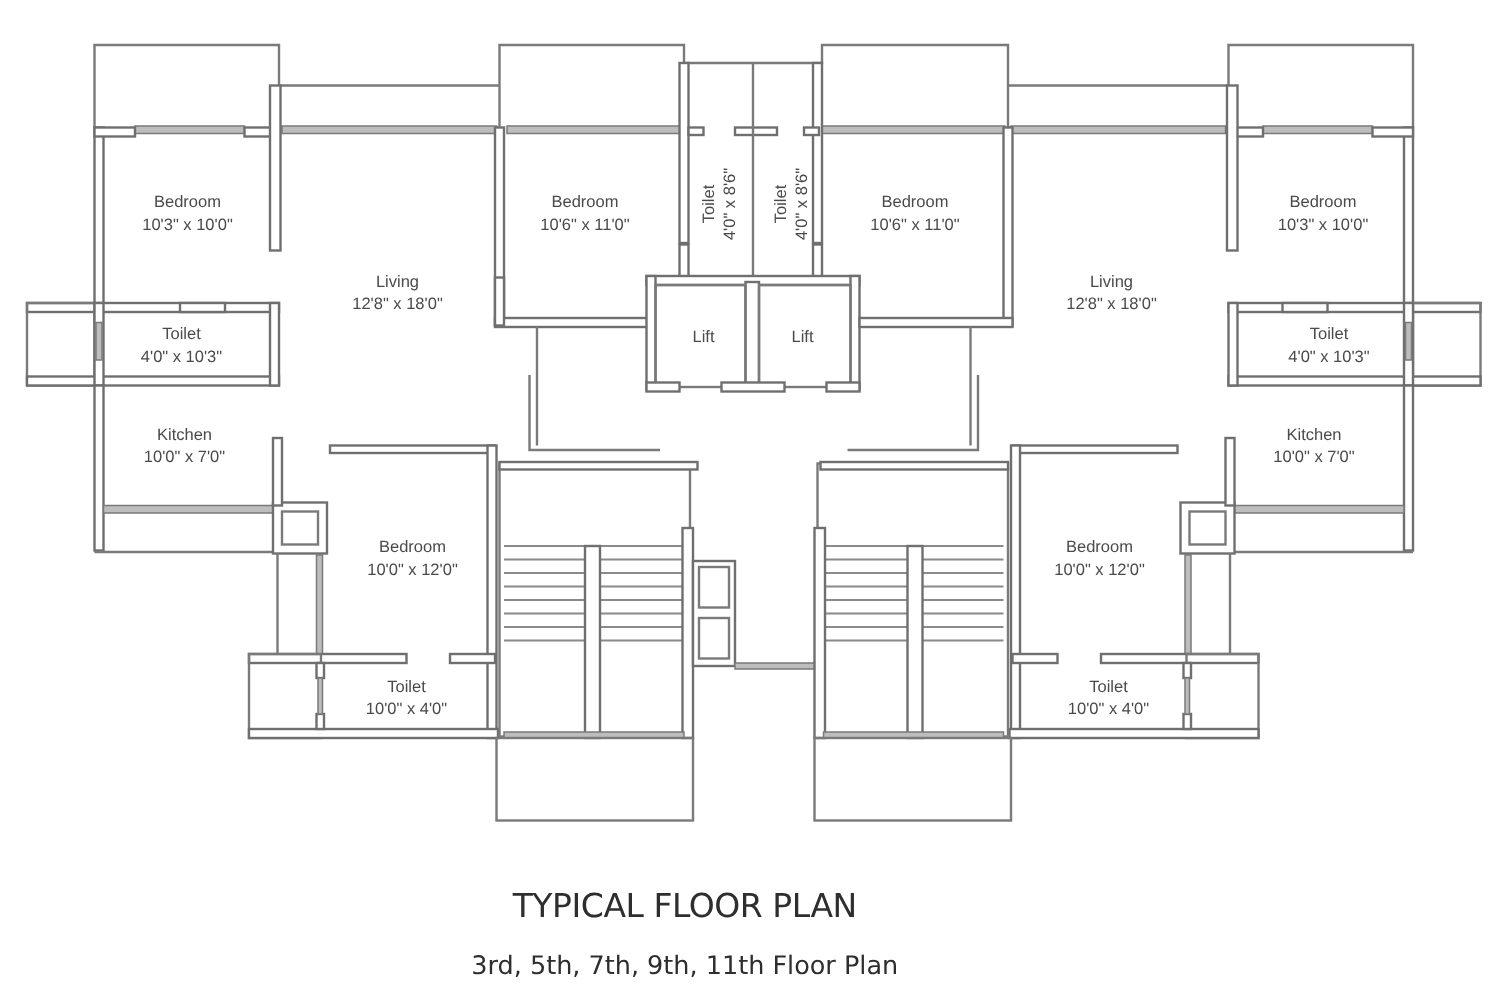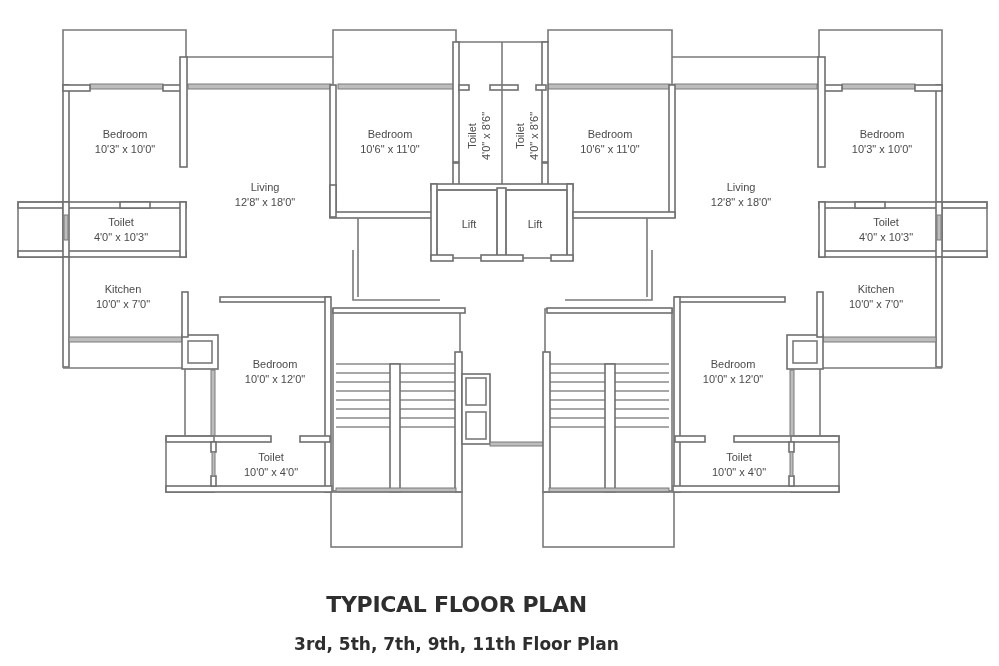--- a/index.html
+++ b/index.html
@@ -3,21 +3,21 @@
 <meta charset="utf-8">
 <style>
   html,body{margin:0;padding:0;background:#ffffff;}
   body{width:999px;height:666px;position:relative;overflow:hidden;font-family:"Liberation Sans",sans-serif;}
   #plan{position:absolute;left:0;top:0;}
   .w{fill:#ffffff;stroke:#6f6f6f;stroke-width:1.6;}
   .win{fill:#bdbdbd;stroke:#7a7a7a;stroke-width:1;}
   .ln{stroke:#7a7a7a;stroke-width:1.6;fill:none;}
   .step{stroke:#8a8a8a;stroke-width:1.4;}
   .lbl{font-family:"Liberation Sans",sans-serif;font-size:11px;fill:#4a4a4a;text-anchor:middle;}
-  .title{position:absolute;left:0;width:913px;text-align:center;color:#2e2e2e;font-family:"DejaVu Sans",sans-serif;font-weight:bold;}
+  .title{position:absolute;left:0;width:913px;text-align:center;color:#2e2e2e;font-family:"DejaVu Sans",sans-serif;font-weight:normal;}
   #t1{top:592px;font-size:22px;letter-spacing:-0.3px;}
   #t2{top:634px;font-size:17px;}
 </style>
 </head>
 <body>
 
 <svg id="plan" width="999" height="580" viewBox="0 0 999 580" xmlns="http://www.w3.org/2000/svg">
 
   <g>
 

